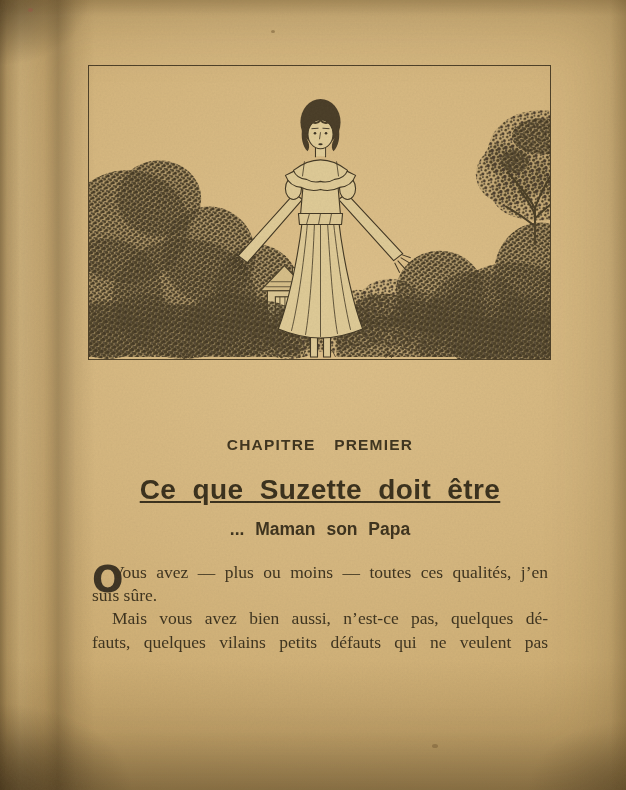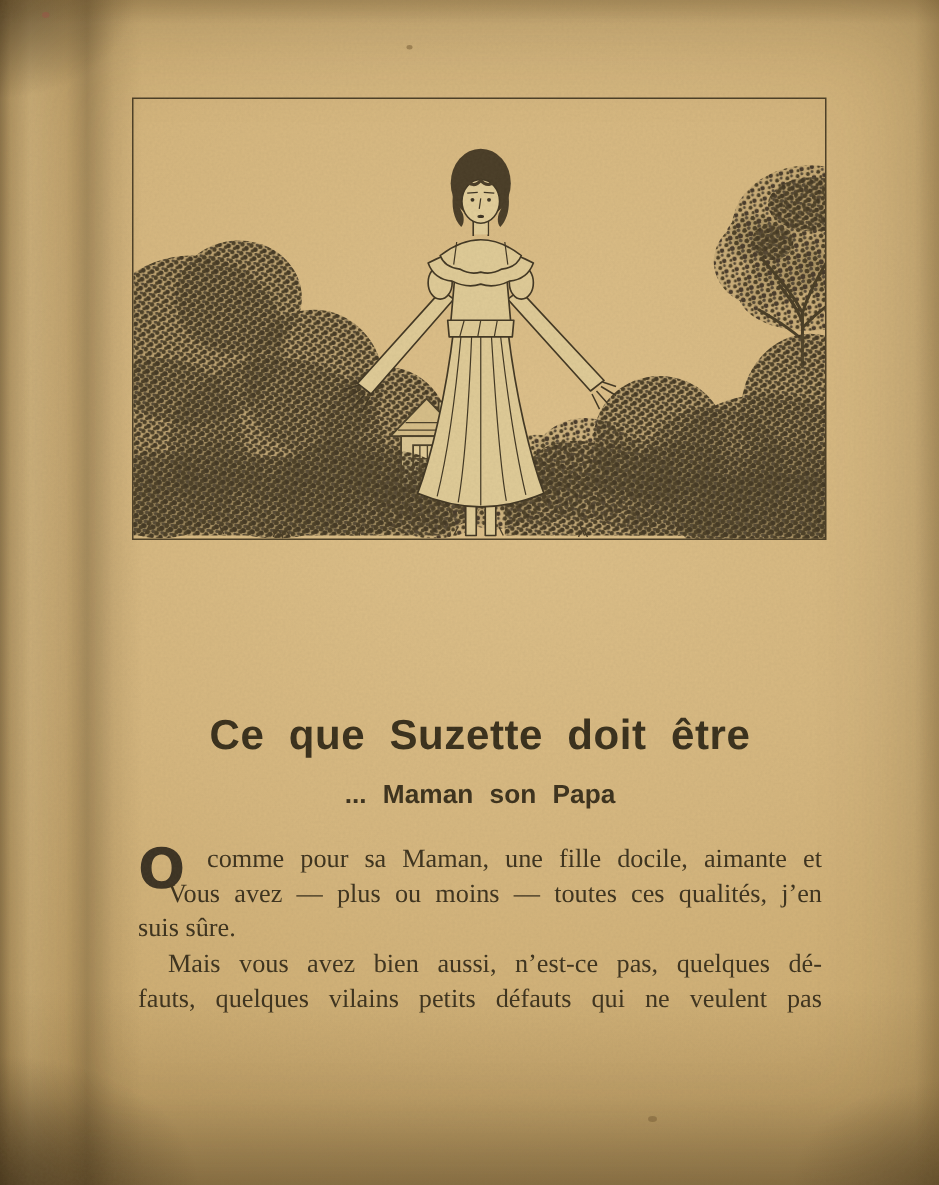--- a/index.html
+++ b/index.html
@@ -37,21 +37,21 @@
 
   
   .illus{position:absolute;left:88px;top:65px;width:463px;height:295px;margin:0;
     border:1.5px solid #4b3e26;box-sizing:border-box;background:transparent;}
   .illus svg{display:block;width:100%;height:100%;}
 
   
   .chapter{position:absolute;left:92px;top:436px;width:456px;text-align:center;
     font:700 15.5px/18px "Liberation Sans", sans-serif;letter-spacing:1.2px;word-spacing:13px;color:#3c321d;}
   .title{position:absolute;left:60px;top:474px;width:520px;text-align:center;margin:0;
-    font:700 28px/32px "Liberation Sans", sans-serif;letter-spacing:.4px;word-spacing:8px;color:#372e1b;}
+    font:700 28px/32px "Liberation Sans", sans-serif;letter-spacing:.4px;word-spacing:8px;color:#372e1b;text-decoration:underline;}
   .subtitle{position:absolute;left:92px;top:519px;width:456px;text-align:center;margin:0;
     font:700 17.5px/20px "Liberation Sans", sans-serif;word-spacing:6px;color:#3a301c;}
 
   
   .bodytext{position:absolute;left:92px;top:561px;width:456px;color:#3b311d;}
   .bl{position:relative;font:17.5px/23.2px "Liberation Serif", serif;white-space:nowrap;}
   .bl.just{white-space:normal;text-align:justify;text-align-last:justify;}
   .bl.dcpad{padding-left:46px;}
   .bl.indent{padding-left:20px;}
   .dropcap{position:absolute;left:0;top:0;
@@ -212,26 +212,26 @@
         </g>
       </g>
 
       <g stroke="#473b26" stroke-width=".9" fill="none">
         <path d="M8,289 l3,-7 M60,289 l-3,-6 M150,290 l2,-7 M213,290 l3,-6 M246,290 l-3,-6 M300,290 l-3,-7 M360,289 l3,-6 M430,289 l-2,-6"></path>
         <path d="M93,291 q3,-9 6,0 q2,-8 5,0 M296,291 q3,-8 6,0"></path>
       </g>
     </svg>
   </figure>
 
+  <div class="chapter">CHAPITRE  PREMIER</div>
   <h1 class="title">Ce que Suzette doit être</h1>
   <h2 class="subtitle">... Maman son Papa</h2>
 
   <div class="bodytext">
     <span class="dropcap">O</span>
-    <div class="bl just dcpad">comme pour sa Maman, une fille docile, aimante et</div>
     <div class="bl just indent">Vous avez — plus ou moins — toutes ces qualités, j’en</div>
     <div class="bl">suis sûre.</div>
     <div class="bl just indent">Mais vous avez bien aussi, n’est-ce pas, quelques dé-</div>
     <div class="bl just">fauts, quelques vilains petits défauts qui ne veulent pas</div>
   </div>
 
   <div class="ov gutter"></div>
   <div class="ov corner-tl"></div>
   <div class="ov band-bottom"></div>
   <div class="ov corner-bl"></div>

